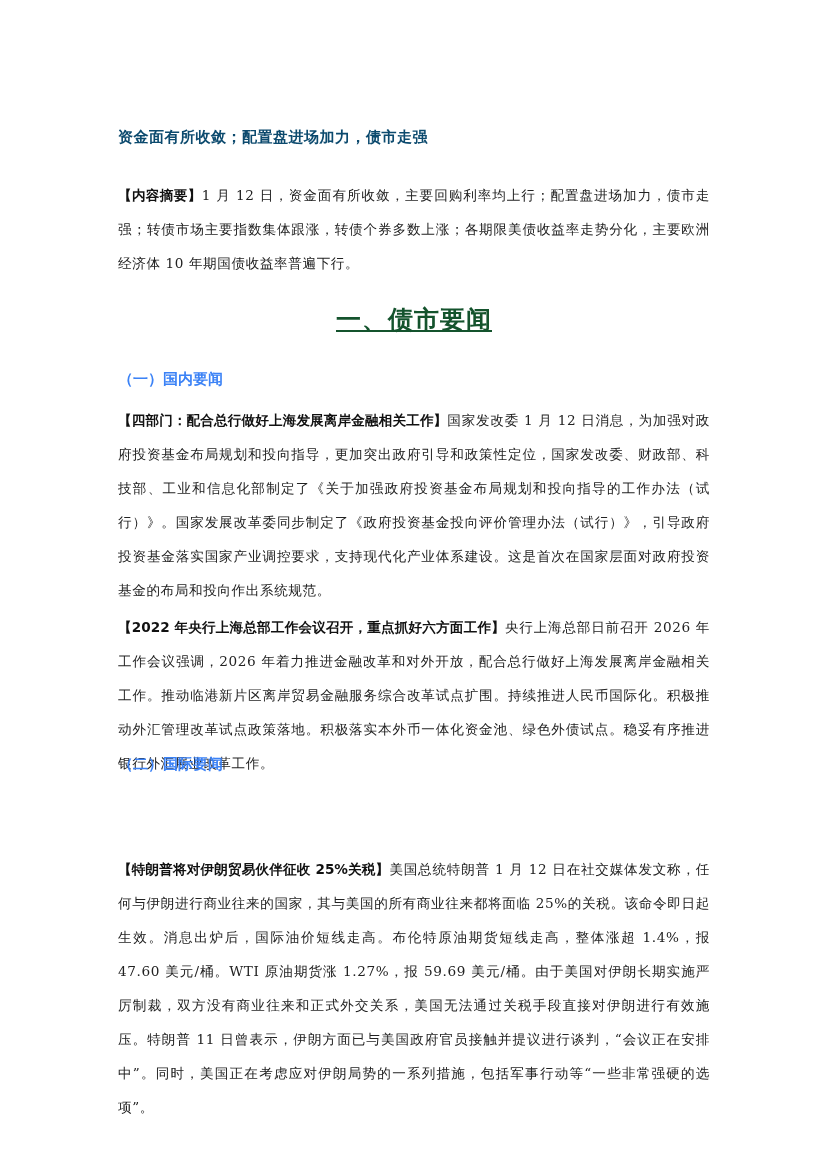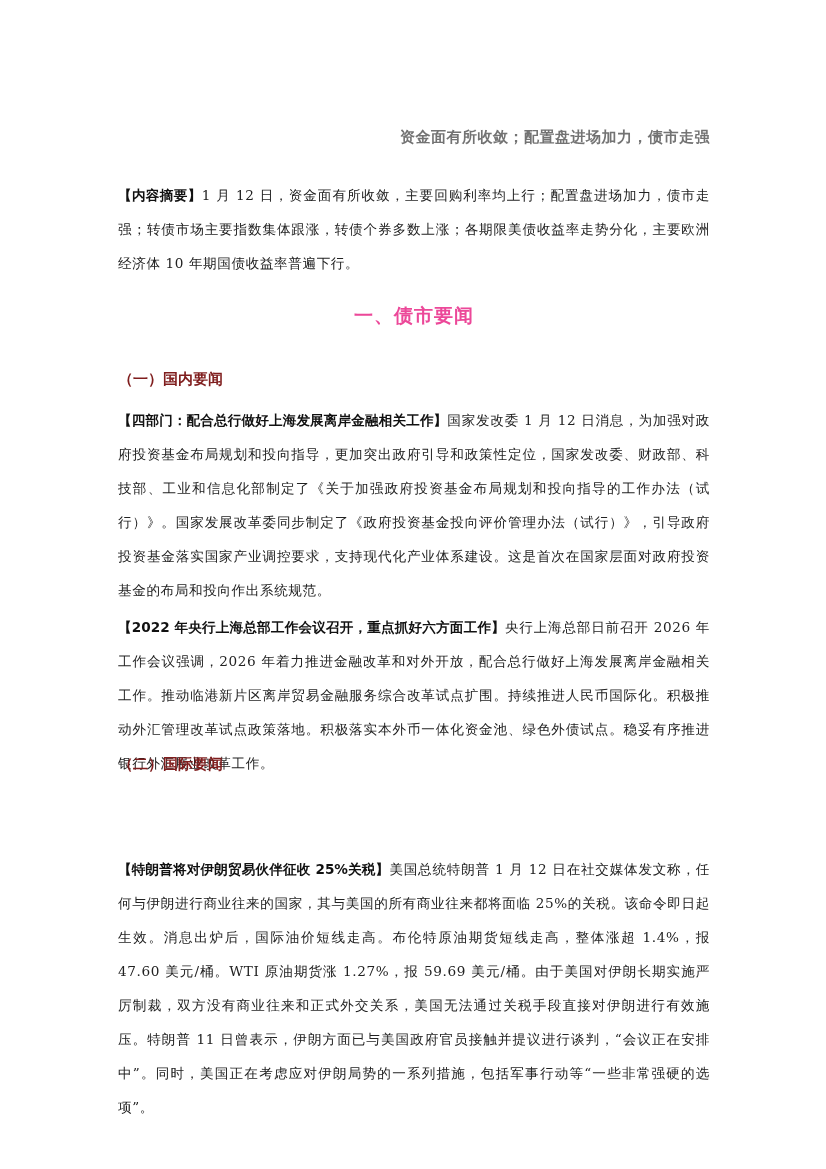--- a/index.html
+++ b/index.html
@@ -19,26 +19,26 @@
       position: absolute;
       left: 118px;
       top: 0;
       width: 592px;
     }
     .doc-title {
       position: absolute;
       left: 0;
       top: 128px;
       width: 592px;
-      text-align: right;
+      text-align: left;
       font-family: "DejaVu Sans", "Liberation Sans", sans-serif;
       font-weight: bold;
       font-size: 15px;
       letter-spacing: 0.5px;
-      color: #737373;
+      color: #0c4a6e;
     }
     .para {
       position: absolute;
       left: 0;
       width: 592px;
       font-size: 13.6px;
       line-height: 34px;
       text-align: justify;
       color: #222;
       letter-spacing: 0.6px;
@@ -51,31 +51,32 @@
       margin-top: 12px;
     }
     .h1 {
       position: absolute;
       left: 0;
       top: 303px;
       width: 592px;
       text-align: center;
       font-family: "DejaVu Sans", "Liberation Sans", sans-serif;
       font-weight: bold;
-      font-size: 19px;
-      color: #ec4899;
+      font-size: 25px;
+      color: #14532d;
       letter-spacing: 1px;
+      text-decoration: underline;
     }
     .h2 {
       position: absolute;
       left: 0;
       font-family: "DejaVu Sans", "Liberation Sans", sans-serif;
       font-weight: bold;
       font-size: 15px;
-      color: #7f1d1d;
+      color: #3b82f6;
     }
     #summary { top: 178px; }
     #news-1 { top: 403px; }
     #news-2 { top: 610px; }
     #news-3 { top: 852px; }
     #h2-domestic { top: 370px; }
     #h2-intl { top: 755px; }
   </style>
 </head>
 <body>

